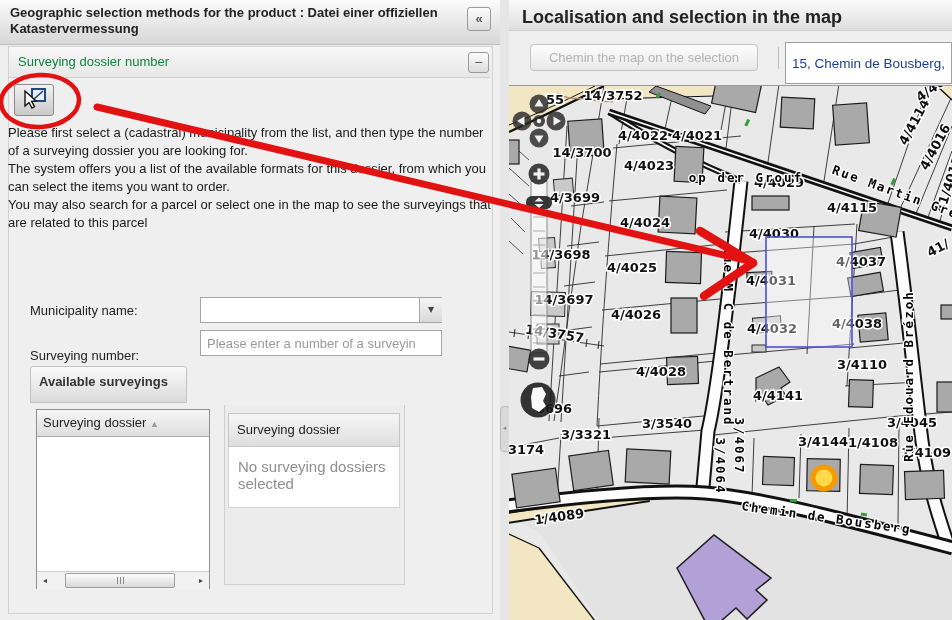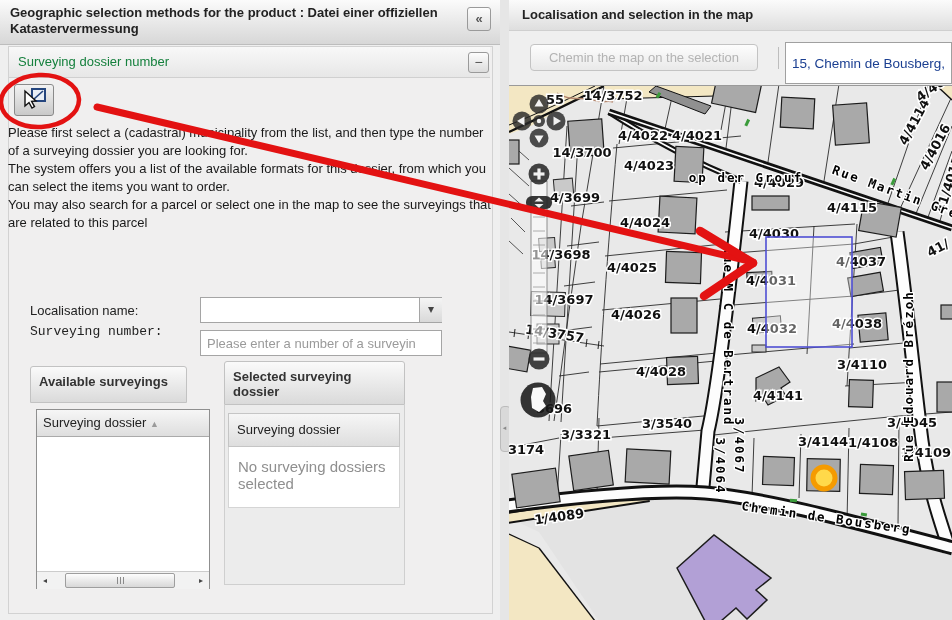--- a/index.html
+++ b/index.html
@@ -18,21 +18,21 @@
   #section-box{left:8px;top:46px;width:483px;height:566px;background:#f0efef;border:1px solid #d2d2d2;}
   #section-header{left:9px;top:47px;width:481px;height:31px;box-sizing:border-box;
     background:linear-gradient(#f8f8f8,#e7e7e7);border-bottom:1px solid #d0d0d0;}
   #section-title{left:18px;top:54px;font-size:13px;color:#15803d;}
   #section-collapse{left:468px;top:52px;width:21px;height:21px;font-size:14px;line-height:18px;}
   #select-map-btn{left:14px;top:84px;width:38px;height:30px;border:1px solid #8a8a8a;border-radius:3px;
     background:linear-gradient(#f2f2f2,#c9c9c9);}
   #instructions{left:8px;top:124px;width:487px;font-size:13px;color:#1a1a1a;line-height:18px;white-space:pre-line;}
   .fld-label{font-size:13px;color:#222;}
   #municipality-label{left:30px;top:303px;}
-  #surveying-label{left:30px;top:324px;font-family:Liberation Mono, monospace;}
+  #surveying-label{left:30px;top:348px;}
   .inputbox{box-sizing:border-box;background:#fff;border:1px solid #a5a5a5;}
   #municipality-combo{left:200px;top:297px;width:242px;height:26px;}
   #municipality-dd{left:419px;top:298px;width:22px;height:24px;border-left:1px solid #a5a5a5;
     background:linear-gradient(#f5f5f5,#d9d9d9);text-align:center;font-size:12px;color:#444;line-height:22px;cursor:pointer;}
   #surveying-input{left:200px;top:330px;width:242px;height:26px;font-size:13px;padding:0 6px;color:#333;
     font-family:"Liberation Sans",sans-serif;}
   #surveying-input::placeholder{color:#9a9a9a;}
   .panel-hdr{box-sizing:border-box;background:linear-gradient(#fafafa,#dadada);
     border:1px solid #c2c2c2;border-radius:3px 3px 0 0;font-size:13px;font-weight:bold;color:#333;padding:7px 8px 4px 8px;}
   #avail-hdr{left:30px;top:366px;width:157px;height:37px;}
@@ -54,21 +54,21 @@
   #sel-msg{left:238px;top:458px;width:150px;font-size:15px;color:#8f8f8f;line-height:17px;}
 
   
   #splitter{left:500px;top:0;width:9px;height:620px;background:#e6e6e6;border-right:1px solid #c4c4c4;}
   #splitter-handle{left:500px;top:406px;width:9px;height:44px;background:#d9d9d9;border:1px solid #bbb;border-radius:4px;cursor:pointer;}
   #splitter-arrow{left:500px;top:424px;width:9px;text-align:center;font-size:7px;color:#8a8a8a;}
 
   
   #map-panel{left:509px;top:0;width:443px;height:620px;background:#efefef;}
   #map-header{left:509px;top:0;width:443px;height:30px;background:linear-gradient(#fbfbfb,#dedede);border-bottom:1px solid #cfcfcf;}
-  #map-title{left:522px;top:7px;font-size:13px;font-weight:bold;color:#222;}
+  #map-title{left:522px;top:7px;font-size:18px;font-weight:bold;color:#222;}
   #center-btn{left:530px;top:44px;width:228px;height:27px;box-sizing:border-box;border:1px solid #c3c3c3;border-radius:4px;
     background:linear-gradient(#fdfdfd,#e9e9e9);color:#b3b3b3;font-size:13px;text-align:center;line-height:25px;}
   #tb-sep{left:778px;top:47px;width:1px;height:22px;background:#bdbdbd;}
   #address-input{left:785px;top:42px;width:167px;height:42px;box-sizing:border-box;background:#fff;border:1px solid #a0a0a0;
     font-size:13.5px;color:#1b3f91;padding:0 6px;font-family:"Liberation Sans",sans-serif;}
   #map-svg{left:509px;top:85px;border-top:1px solid #9a9a9a;}
 
   
   .plabel{font-family:"DejaVu Sans",sans-serif;font-weight:bold;font-size:13px;fill:#111;
     stroke:#fff;stroke-width:3px;paint-order:stroke;}
@@ -101,29 +101,28 @@
         <rect x="17" y="4" width="13" height="12" fill="#e8eef6" stroke="#24457e" stroke-width="2"></rect>
         <line x1="19" y1="14" x2="28" y2="6" stroke="#24457e" stroke-width="1.6"></line>
         <path d="M10,6 L10,21 L14,17.5 L17,23 L19.5,21.6 L16.6,16.4 L21,16 Z" fill="#fff" stroke="#111" stroke-width="1.4"></path>
       </svg>
     </div>
 
     <div id="instructions" class="abs">Please first select a (cadastral) municipality from the list, and then type the number of a surveying dossier you are looking for.
 The system offers you a list of the available formats for this dossier, from which you can select the items you want to order.
 You may also search for a parcel or select one in the map to see the surveyings that are related to this parcel</div>
 
-    <div id="municipality-label" class="abs fld-label">Localisation name:</div>
+    <div id="municipality-label" class="abs fld-label">Municipality name:</div>
     <div id="municipality-combo" class="abs inputbox"><span></span></div>
     <div id="municipality-dd" class="abs"><span>▾</span></div>
 
     <div id="surveying-label" class="abs fld-label">Surveying number:</div>
     <input id="surveying-input" class="abs inputbox" placeholder="Please enter a number of a surveyin" style="">
 
     <div id="avail-hdr" class="abs panel-hdr">Available surveyings</div>
-    <div id="sel-hdr" class="abs panel-hdr">Selected surveying dossier</div>
 
     <div id="avail-list" class="abs"></div>
     <div id="avail-col-hdr" class="abs">
       <span>Surveying dossier</span>
       <span id="avail-sort">▲</span>
     </div>
     <div id="avail-scrollbar" class="abs">
       <div class="scr-btn"><span>◂</span></div>
       <div id="scroll-thumb">
           <i></i>

